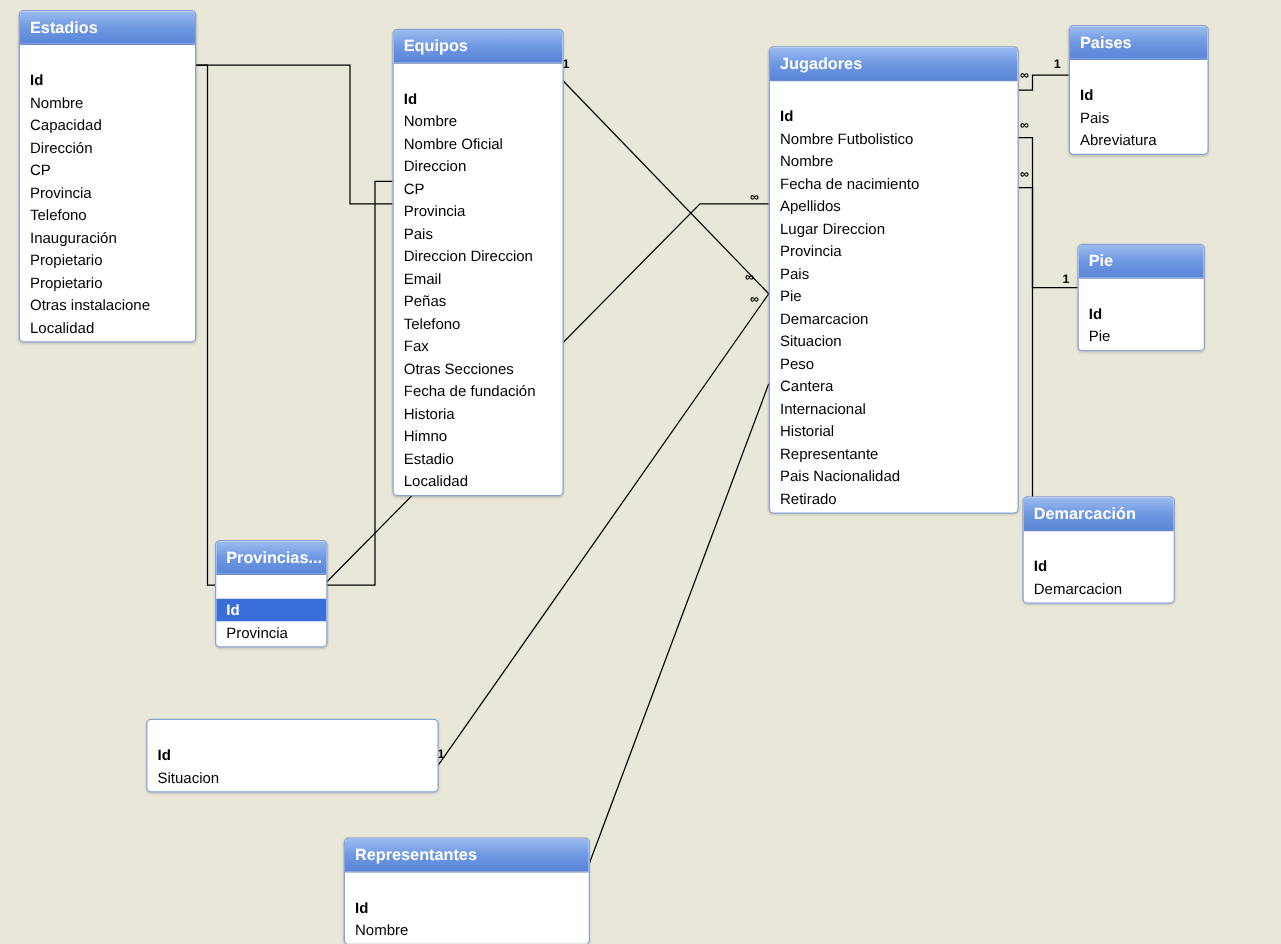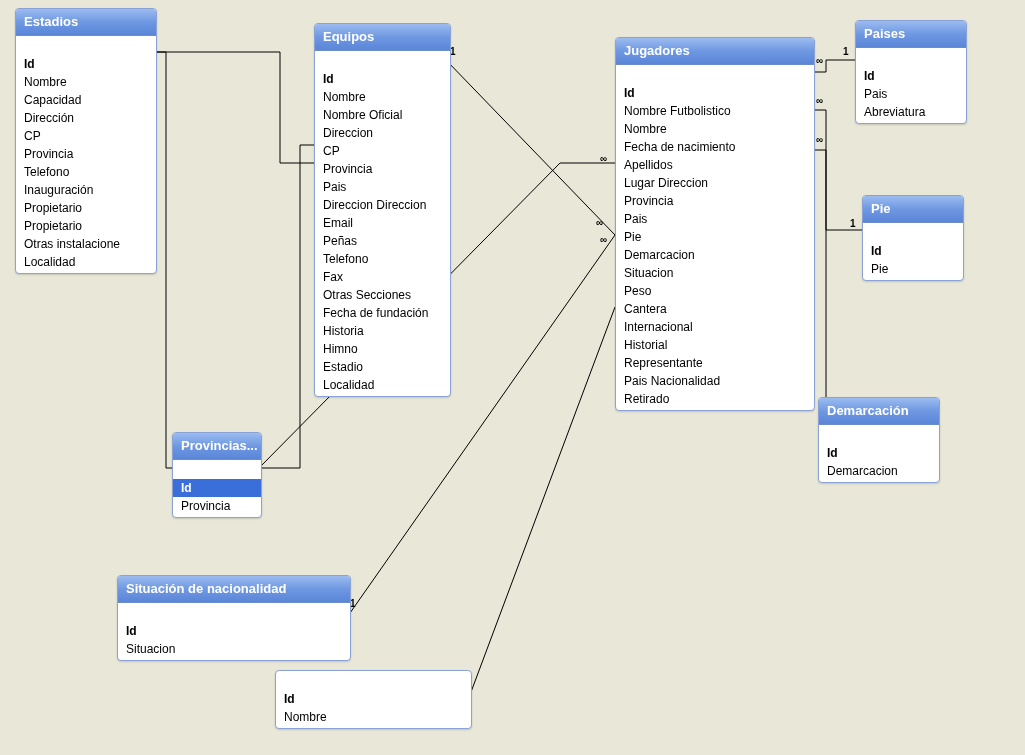--- a/index.html
+++ b/index.html
@@ -207,27 +207,27 @@
 
 <div class="table-box" style="left:172px; top:432px; width:88px;">
   <div class="table-title">Provincias...</div>
   <div class="table-body">
     <div class="field pk selected">Id</div>
     <div class="field">Provincia</div>
   </div>
 </div>
 
 <div class="table-box" style="left:117px; top:575px; width:232px;">
-  <div class="table-title">Situación de nacionalidad</div>
   <div class="table-body">
     <div class="field pk">Id</div>
     <div class="field">Situacion</div>
   </div>
 </div>
 
 <div class="table-box" style="left:275px; top:670px; width:195px;">
+  <div class="table-title">Representantes</div>
   <div class="table-body">
     <div class="field pk">Id</div>
     <div class="field">Nombre</div>
   </div>
 </div>
 
 </div>
 
 </body></html>

